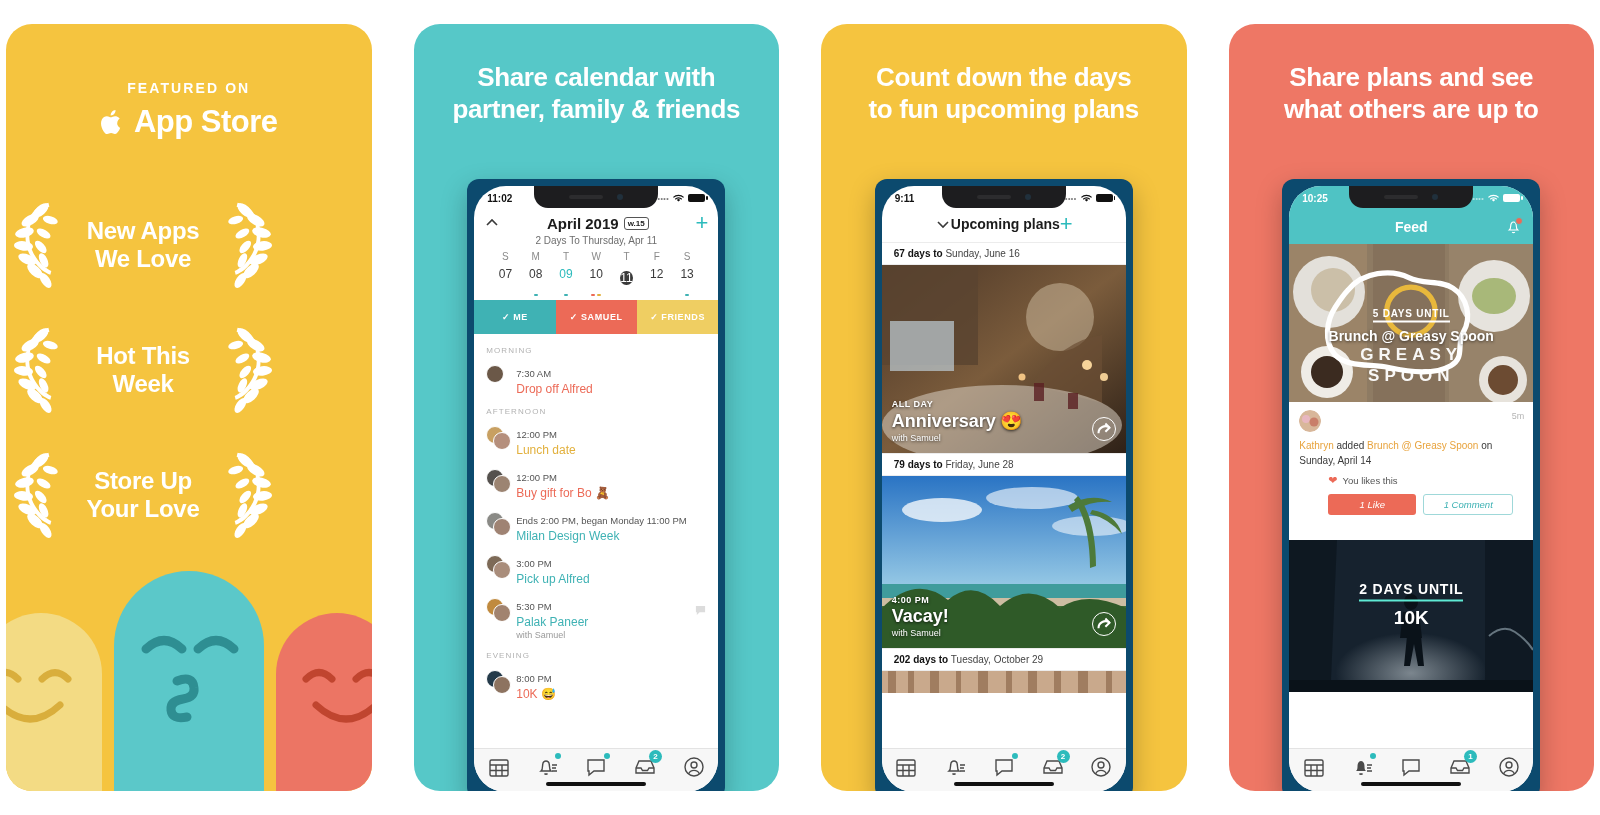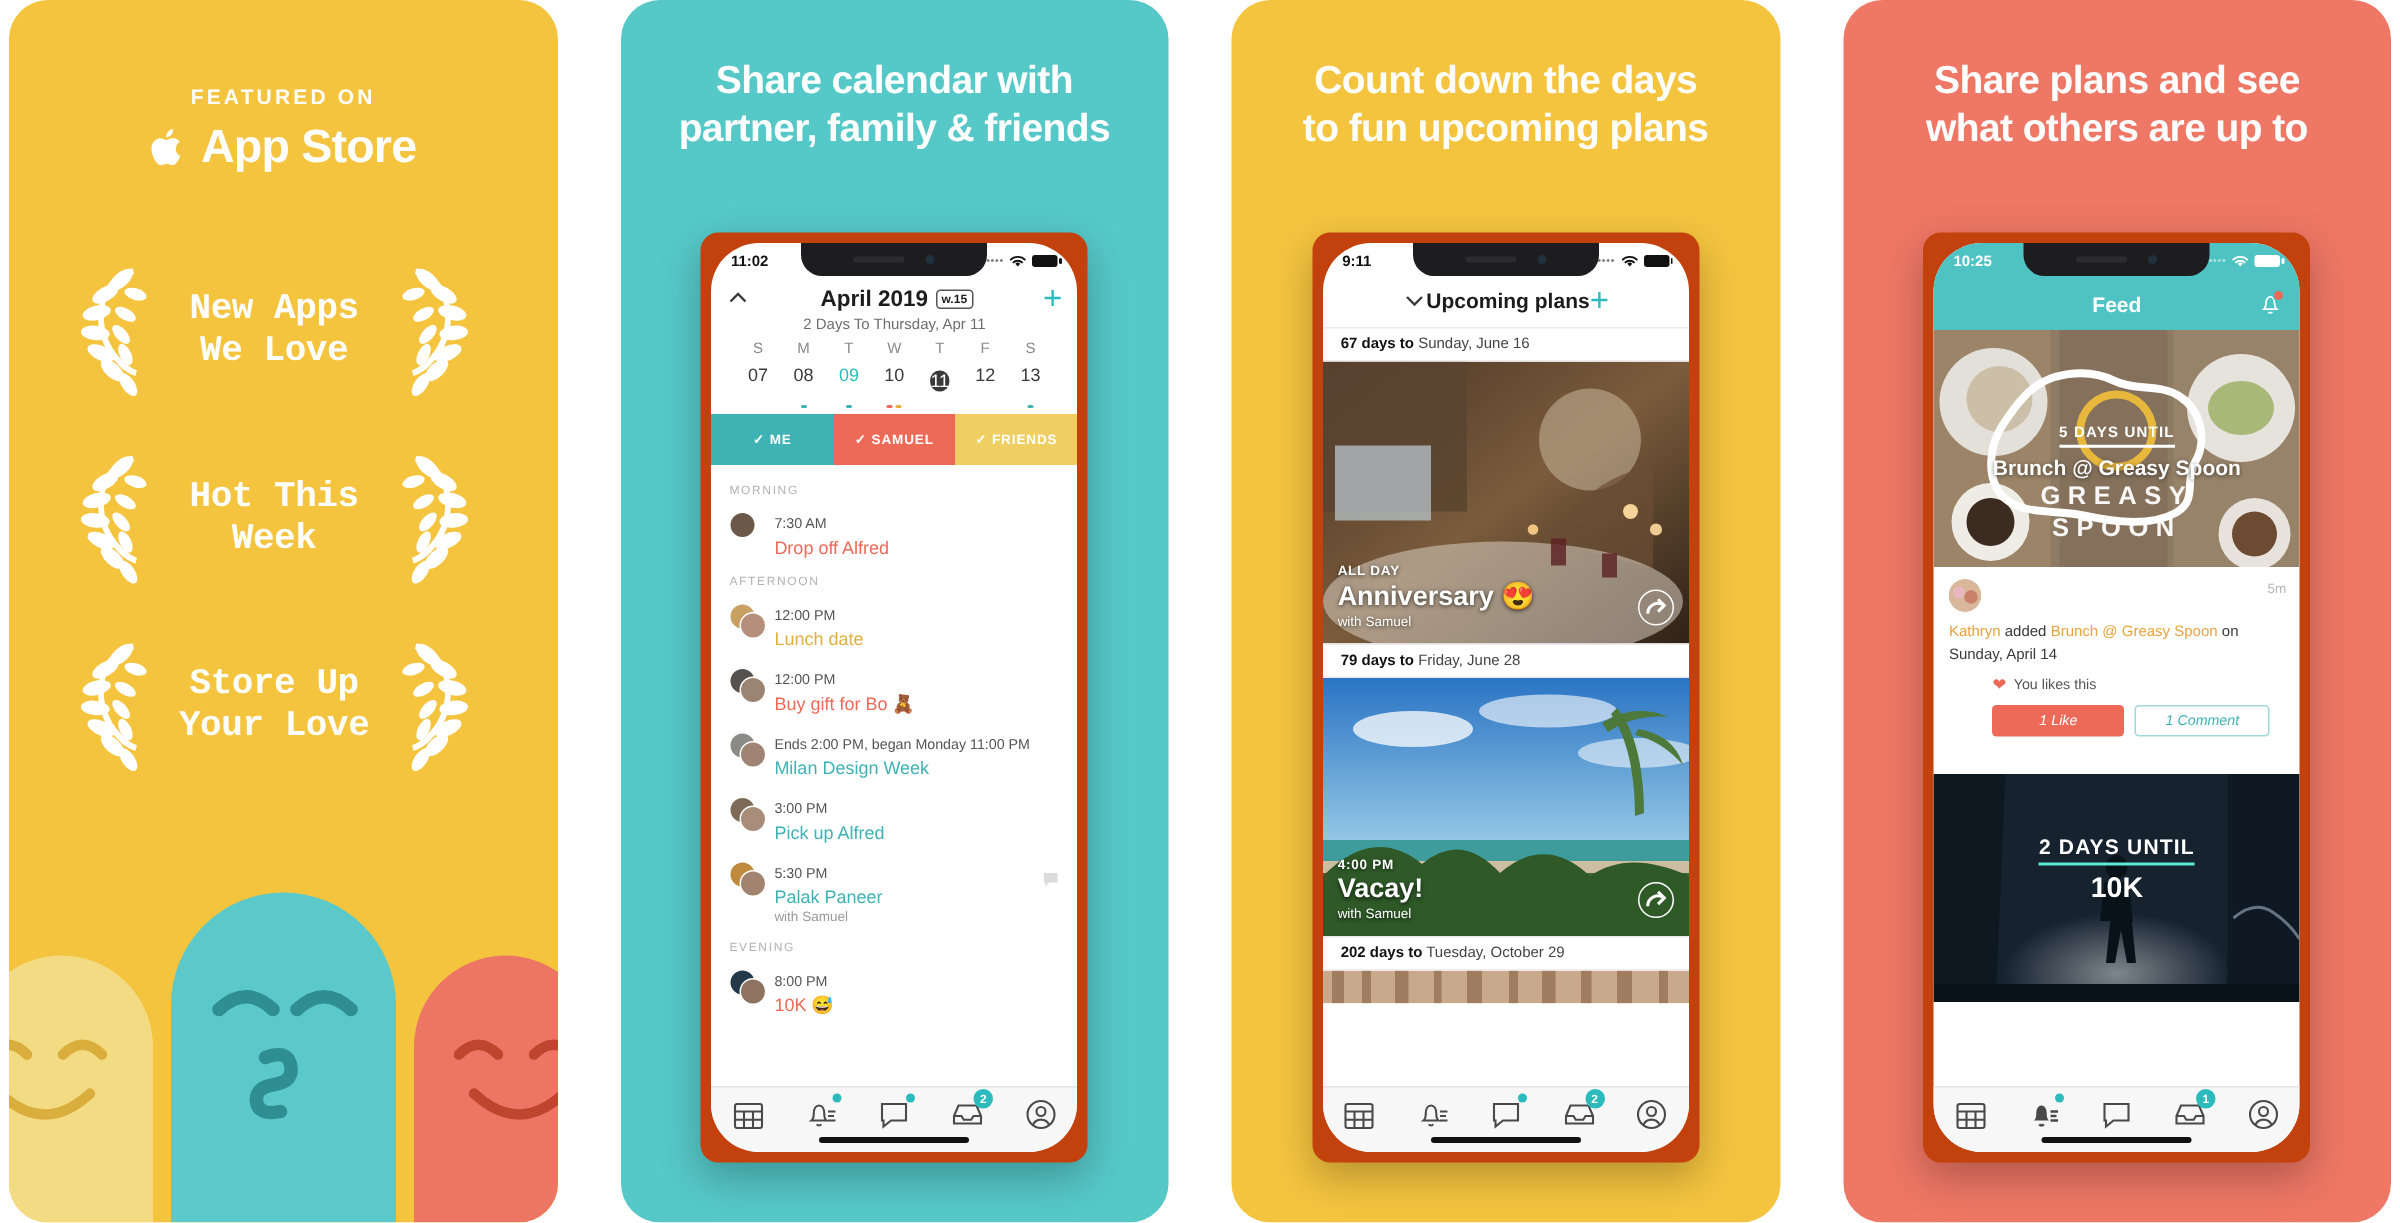--- a/index.html
+++ b/index.html
@@ -2,60 +2,60 @@
 <html><head>
 <meta charset="utf-8">
 <style>
   * { box-sizing: border-box; margin: 0; padding: 0; }
   body {
     width: 1600px; height: 815px;
     background: #ffffff;
     font-family: "Liberation Sans", sans-serif;
     overflow: hidden;
   }
-  .stage { position: relative; width: 1600px; height: 815px; display: flex; gap: 42px; padding: 0 6px; }
+  .stage { position: relative; width: 1600px; height: 815px; display: flex; gap: 42px; padding: 24px 6px; }
   .panel {
     position: relative; flex: 1 1 0; border-radius: 26px; overflow: hidden;
   }
   .panel-headline {
     position: absolute; left: 0; right: 0; top: 38px;
     text-align: center; color: #ffffff;
     font-weight: bold; font-size: 26px; line-height: 1.22;
     letter-spacing: -0.4px; padding: 0 14px;
   }
   
   .p1-featured {
     position: absolute; left:0; right:0; top: 56px; text-align:center;
     color:#fff; font-size: 14px; font-weight: bold; letter-spacing: 2.1px;
   }
   .p1-store {
     position:absolute; left:0; right:0; top: 80px;
     display:flex; align-items:center; justify-content:center; gap:10px;
     color:#fff; font-size: 31px; font-weight: bold; letter-spacing:-0.5px;
   }
   .apple-glyph { display:block; width: 24px; height: 29px; fill:#fff; }
-  .award { position:absolute; left:0; right:12px; display:flex; align-items:center; justify-content:center; gap: 4px; font-family: Liberation Mono, monospace; }
+  .award { position:absolute; left:0; right:12px; display:flex; align-items:center; justify-content:flex-start; gap: 4px; }
   .award .laurel { width: 58px; height: 92px; flex: none; }
   .award .laurel svg { display:block; width:100%; height:100%; }
   .award-label {
     color:#fff; font-size:24px; font-weight:bold; line-height:1.18;
     text-align:center; width: 150px; letter-spacing:-0.3px;
   }
   .faces { position:absolute; left:0; right:0; bottom:0; height: 240px; }
   .face { position:absolute; bottom:0; }
   .face-yellow { left:-26px; width: 122px; height: 178px; background:#F3DB84; border-radius: 61px 61px 0 0; }
   .face-coral  { right:-26px; width: 122px; height: 178px; background:#EC7564; border-radius: 61px 61px 0 0; }
   .face-teal   { left:50%; transform:translateX(-50%); width: 150px; height: 220px; background:#5BC8C9; border-radius: 75px 75px 0 0; }
   .face svg { position:absolute; inset:0; width:100%; height:100%; }
 
   
   .phone {
     position:absolute; left:50%; transform:translateX(-50%);
     top: 155px; width: 258px; height: 620px;
-    background:#c2410c; border-radius: 12px;
+    background:#0c4a6e; border-radius: 12px;
     padding: 7px; box-shadow: 0 10px 26px rgba(0,0,0,.25);
   }
   .phone-inner {
     position:relative; width:100%; height:100%; background:#fff;
     border-radius: 32px; overflow:hidden;
   }
   .notch {
     position:absolute; top:0; left:50%; transform:translateX(-50%);
     width: 124px; height: 22px; background:#1d1d1f;
     border-radius: 0 0 14px 14px; z-index: 40;

